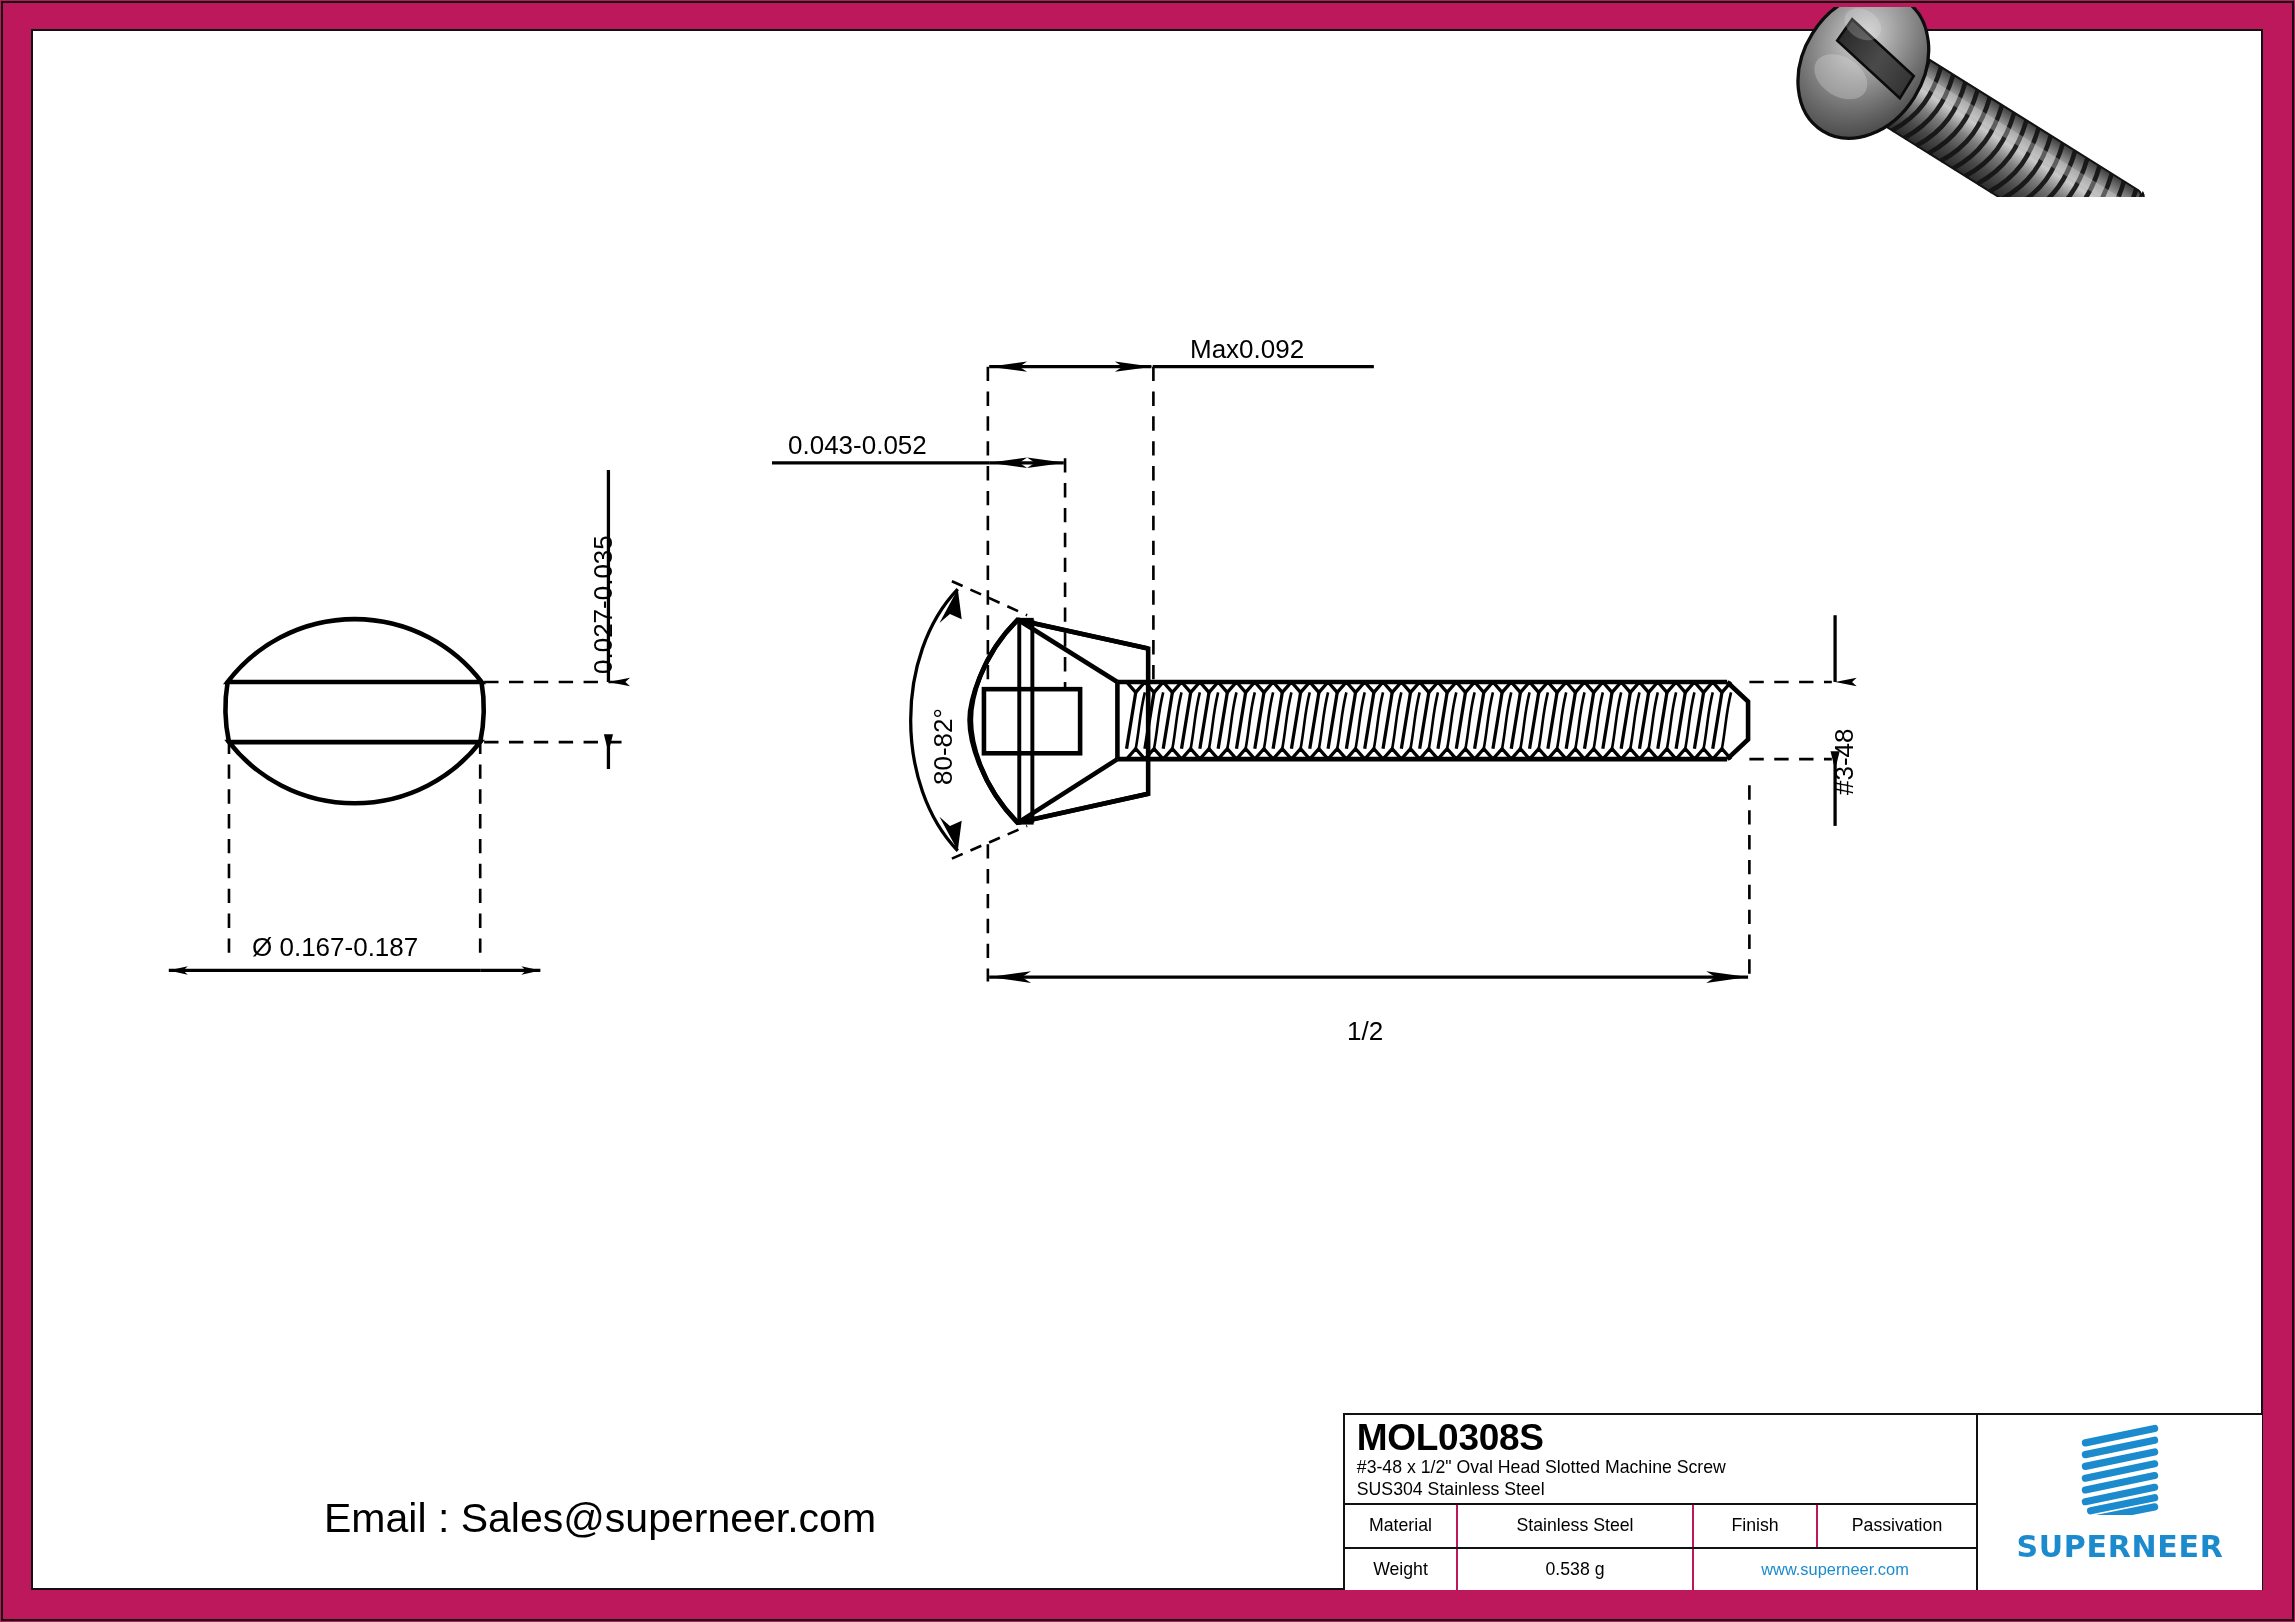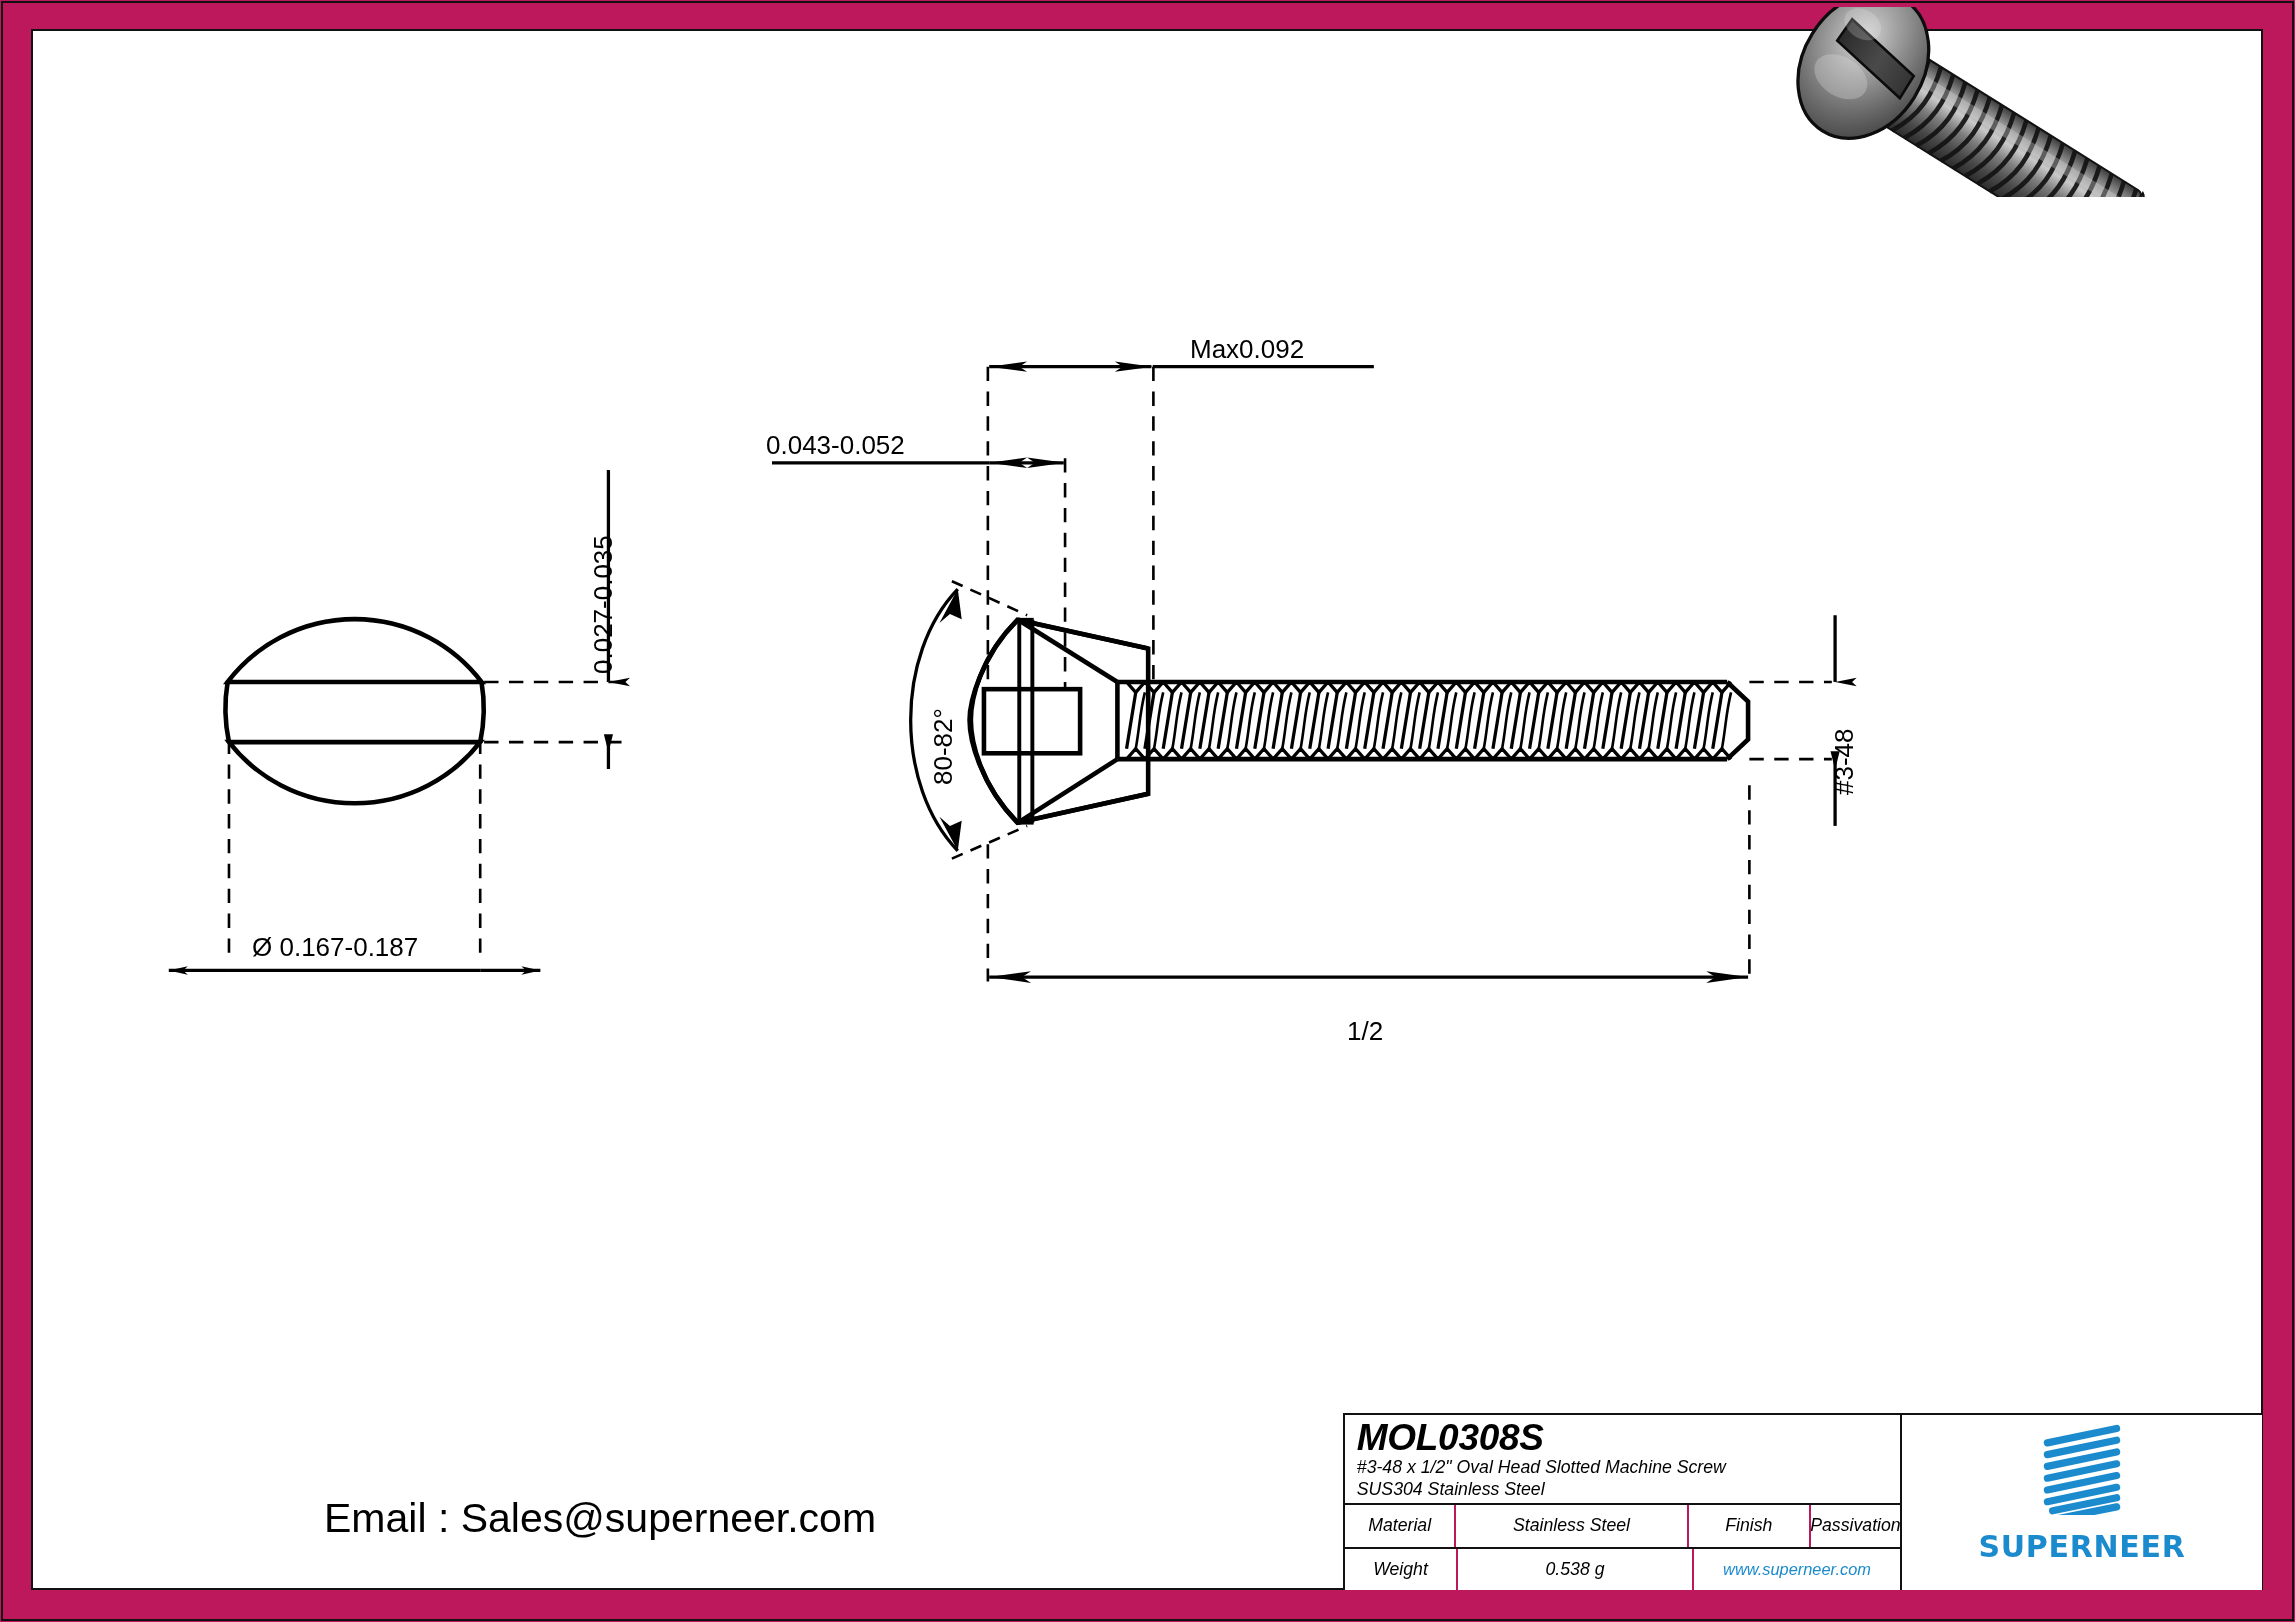--- a/index.html
+++ b/index.html
@@ -43,25 +43,24 @@
     left: 1343px;
     top: 1413px;
     width: 919px;
     height: 177px;
     display: flex;
     border-left: 2.6px solid #111;
     border-top: 2.6px solid #111;
     background: #fff;
   }
   #tb-left {
-    width: 557px;
+    width: 633px;
     display: flex;
     flex-direction: column;
     border-right: 2.6px solid #111;
-    font-style: italic;
   }
   #tb-head {
     flex: 0 0 90px;
     padding: 3.9px 0 0 11.8px;
     border-bottom: 2.6px solid #111;
   }
   #part-number {
     font-size: 37px;
     font-weight: bold;
     line-height: 1.03;
@@ -386,21 +385,21 @@
       <g stroke-width="5">
         <line x1="1512" y1="1493" x2="2672" y2="1493"></line>
         <path d="M1512,1493 L1576,1484 L1562,1493 L1576,1502 Z" fill="#000" stroke="none"></path>
         <path d="M2672,1493 L2608,1484 L2622,1493 L2608,1502 Z" fill="#000" stroke="none"></path>
       </g>
     </g>
   </svg>
 
   <div class="dimtext" style="left:1190px; top:334px;">Max0.092</div>
 
-  <div class="dimtext" style="left:766px; top:430px;">0.043-0.052</div>
+  <div class="dimtext" style="left:788px; top:430px;">0.043-0.052</div>
 
   <div class="dimtext rot90" style="left:928px; top:785px;">80-82°</div>
 
   <div class="dimtext rot90" style="left:1829px; top:795px;">#3-48</div>
 
   <div class="dimtext" style="left:1347px; top:976px;margin-top:40px;">1/2</div>
 
   <div class="dimtext rot90" style="left:588px; top:674px;">0.027-0.035</div>
 
   <div class="dimtext" style="left:252px; top:932px;">Ø 0.167-0.187</div>

